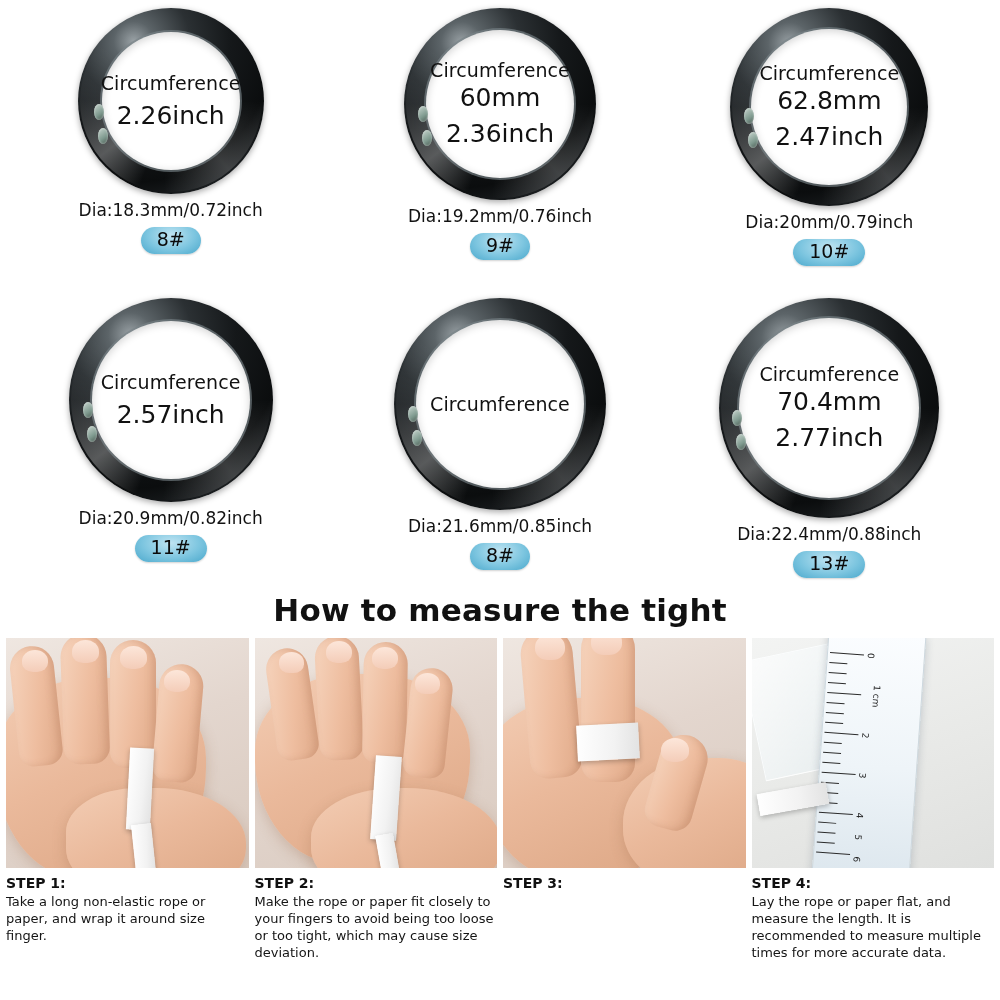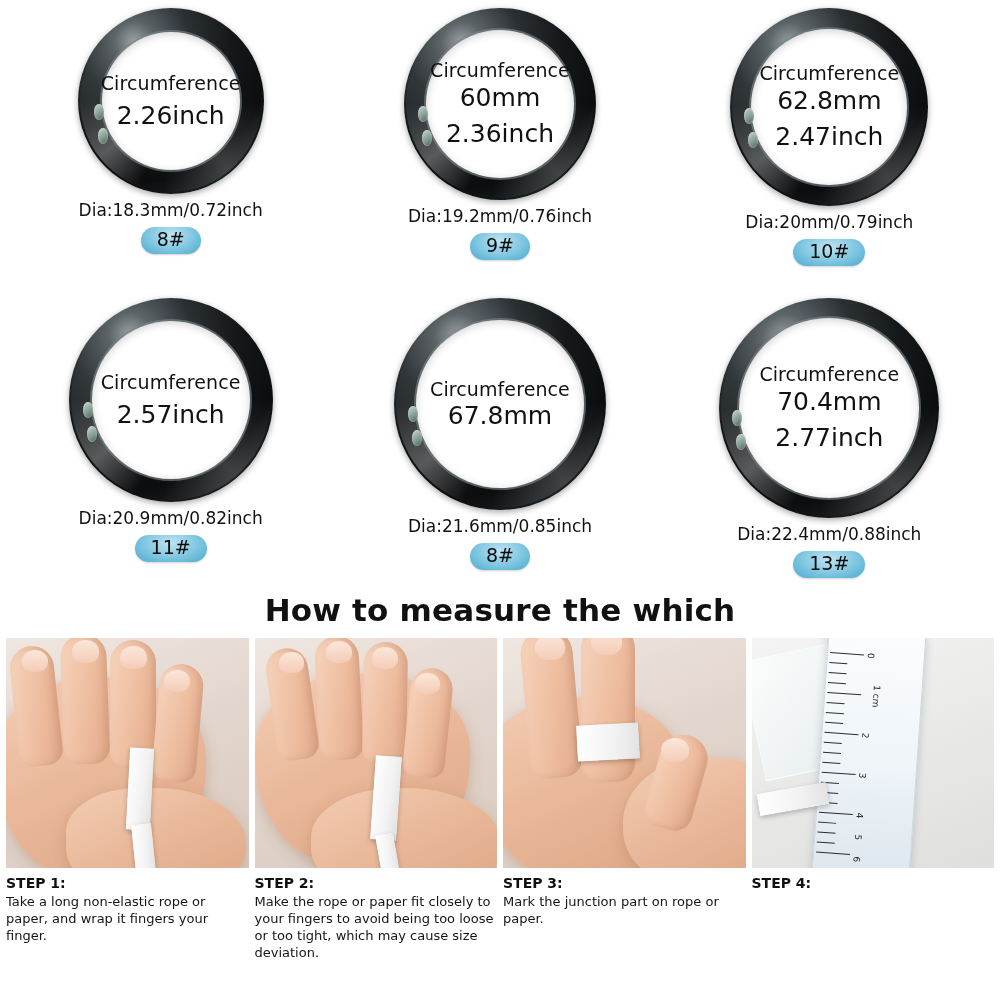--- a/index.html
+++ b/index.html
@@ -289,21 +289,20 @@
     <div class="size-badge">11#</div>
   </div>
 
   <div class="ring-cell">
     <div class="ring-wrap">
       <div class="ring" style="--band:22px; width:212px; height:212px;">
         <div class="sensor" style="width:10px;height:16px;left:14px;top:108px;"></div>
         <div class="sensor" style="width:10px;height:16px;left:18px;top:132px;"></div>
         <div class="ring-text">
           <div class="circ-label">Circumference</div>
-          <div class="mm">67.8mm</div>
         </div>
       </div>
     </div>
     <div class="dia">Dia:21.6mm/0.85inch</div>
     <div class="size-badge">8#</div>
   </div>
 
   <div class="ring-cell">
     <div class="ring-wrap">
       <div class="ring" style="--band:20px; width:220px; height:220px;">
@@ -315,21 +314,21 @@
           <div class="inch">2.77inch</div>
         </div>
       </div>
     </div>
     <div class="dia">Dia:22.4mm/0.88inch</div>
     <div class="size-badge">13#</div>
   </div>
 
 </div>
 
-<div class="how-title">How to measure the which</div>
+<div class="how-title">How to measure the tight</div>
 
 <div class="steps">
 
   <div class="step">
     <div class="photo">
       <div class="scene">
         <div class="bg-wall"></div>
         <div class="skin" style="left:-10px; top:40px; width:210px; height:200px;"></div>
         <div class="finger" style="left:8px; top:8px; width:44px; height:120px; transform:rotate(-6deg);"></div>
         <div class="nail" style="left:16px; top:12px; width:26px; height:22px;"></div>
@@ -338,21 +337,21 @@
         <div class="finger" style="left:104px; top:2px; width:46px; height:128px;"></div>
         <div class="nail" style="left:114px; top:8px; width:27px; height:23px;"></div>
         <div class="finger" style="left:150px; top:26px; width:44px; height:118px; transform:rotate(5deg);"></div>
         <div class="nail" style="left:158px; top:32px; width:26px; height:22px;"></div>
         <div class="skin" style="left:60px; top:150px; width:180px; height:110px; border-radius:40% 50% 45% 45%;"></div>
         <div class="paper-strip" style="left:122px; top:110px; width:24px; height:82px; transform:rotate(3deg);"></div>
         <div class="paper-strip" style="left:128px; top:186px; width:20px; height:58px; transform:rotate(-6deg);"></div>
       </div>
     </div>
     <div class="step-title">STEP 1:</div>
-    <div class="step-body">Take a long non-elastic rope or paper, and wrap it fingers your finger.</div>
+    <div class="step-body">Take a long non-elastic rope or paper, and wrap it around size finger.</div>
   </div>
 
   <div class="step">
     <div class="photo">
       <div class="scene">
         <div class="bg-wall"></div>
         <div class="skin" style="left:0px; top:36px; width:215px; height:190px;"></div>
         <div class="finger" style="left:16px; top:10px; width:42px; height:112px; transform:rotate(-8deg);"></div>
         <div class="nail" style="left:24px; top:14px; width:25px; height:21px;"></div>
         <div class="finger" style="left:62px; top:-2px; width:44px; height:124px; transform:rotate(-3deg);"></div>
@@ -379,21 +378,20 @@
         <div class="nail" style="left:32px; top:-4px; width:30px; height:26px;"></div>
         <div class="finger" style="left:78px; top:-16px; width:54px; height:160px;"></div>
         <div class="nail" style="left:88px; top:-10px; width:31px; height:27px;"></div>
         <div class="paper-strip" style="left:74px; top:86px; width:62px; height:36px; transform:rotate(-3deg);"></div>
         <div class="skin" style="left:120px; top:120px; width:160px; height:130px; border-radius:50% 40% 45% 45%;"></div>
         <div class="finger" style="left:150px; top:96px; width:48px; height:96px; transform:rotate(16deg);"></div>
         <div class="nail" style="left:158px; top:100px; width:28px; height:24px;"></div>
       </div>
     </div>
     <div class="step-title">STEP 3:</div>
-    <div class="step-body">Mark the junction part on rope or paper.</div>
   </div>
 
   <div class="step">
     <div class="photo">
       <div class="scene">
         <div class="bg-wall" style="background:linear-gradient(160deg,#f3f4f3 0%,#e9eae8 50%,#dfe0de 100%);"></div>
         <div class="clear-film" style="left:0px; top:10px; width:120px; height:120px; transform:rotate(-12deg);"></div>
         <div class="ruler" style="left:68px; top:-6px; width:96px; height:244px; transform:rotate(4deg);">
           <div class="tick" style="left:2px; top:22px; width:34px;"></div>
           <div class="tick" style="left:2px; top:32px; width:18px;"></div>
@@ -421,15 +419,16 @@
           <div class="rnum" style="left:40px; top:98px;">2</div>
           <div class="rnum" style="left:40px; top:138px;">3</div>
           <div class="rnum" style="left:40px; top:178px;">4</div>
           <div class="rnum" style="left:40px; top:200px;">5</div>
           <div class="rnum" style="left:40px; top:222px;">6</div>
         </div>
         <div class="paper-strip" style="left:6px; top:150px; width:70px; height:22px; transform:rotate(-10deg);"></div>
       </div>
     </div>
     <div class="step-title">STEP 4:</div>
+    <div class="step-body">Lay the rope or paper flat, and measure the length. It is recommended to measure multiple times for more accurate data.</div>
   </div>
 
 </div>
 
 </body></html>

